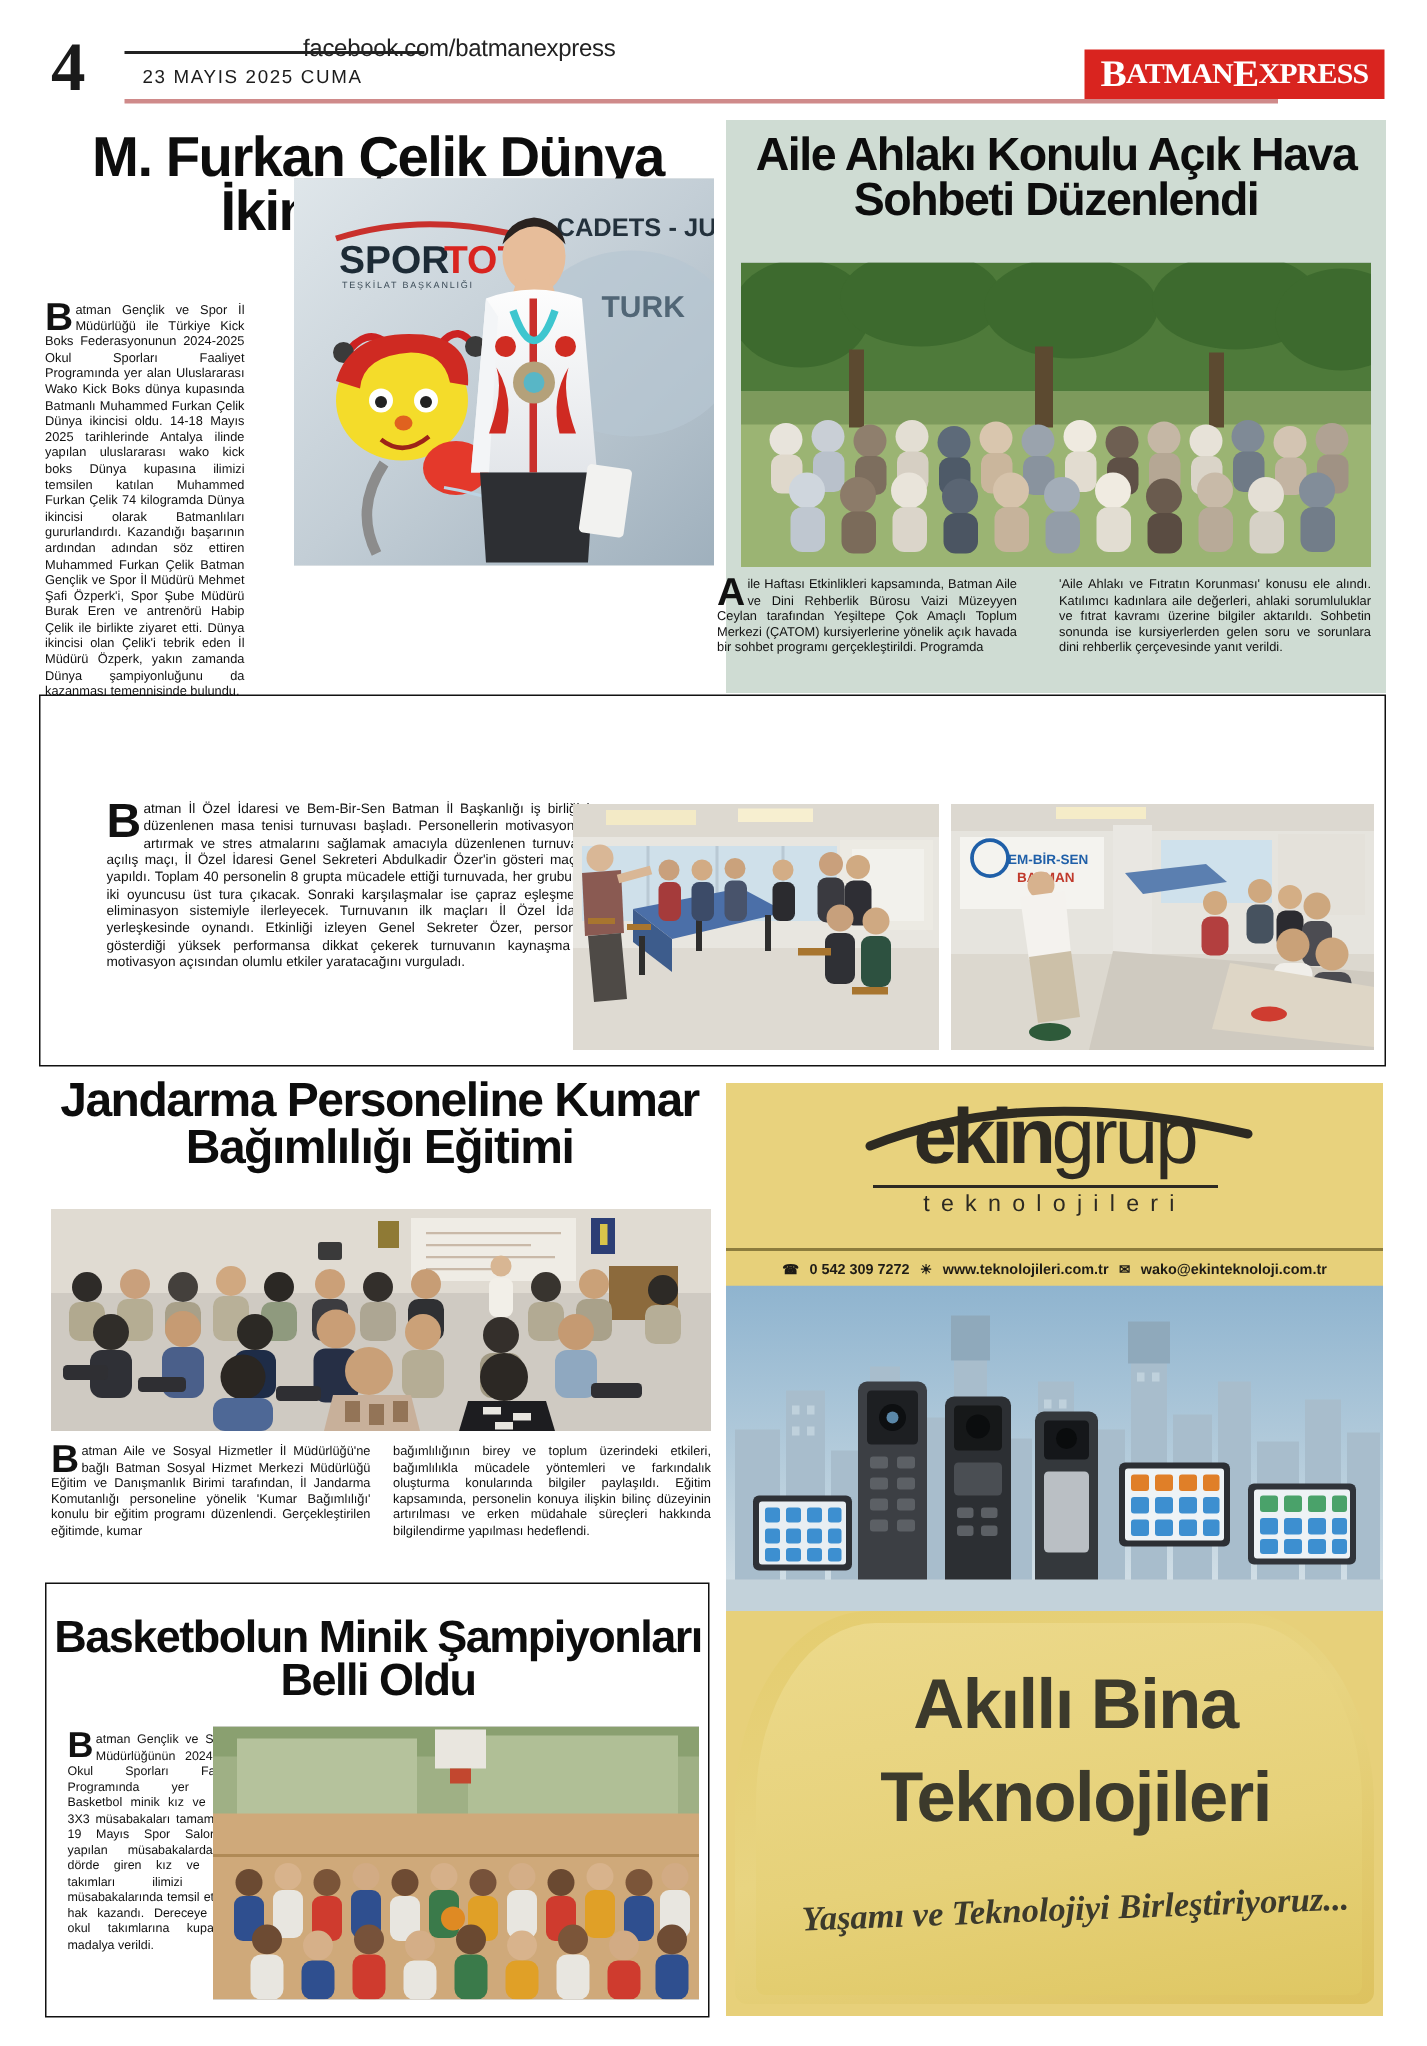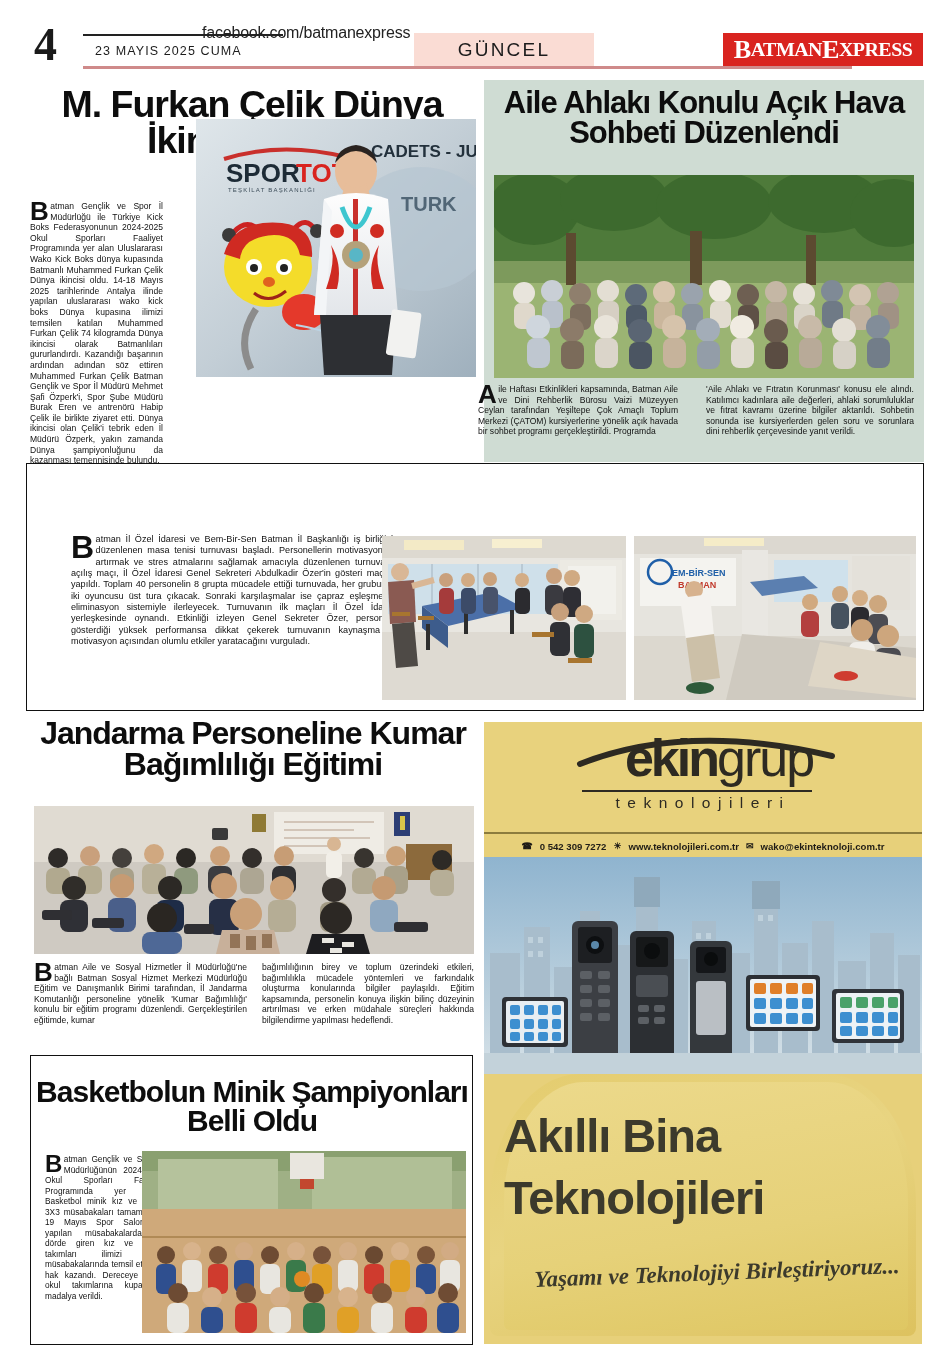--- a/index.html
+++ b/index.html
@@ -125,21 +125,21 @@
              font-size: 8.3px; line-height: 10.5px; }
   .a5-text.drop::first-letter { font-size: 24px; line-height: 19px; }
   .a5-photo { left: 142px; top: 1151px; width: 324px; height: 182px; }
 
   
   .ad { position: absolute; left: 484px; top: 722px; width: 438px; height: 622px;
         background: #e7d07a; overflow: hidden; }
   .ad-logo-band { position: absolute; left:0; top:0; width: 438px; height: 112px;
         background: #e8d27d; }
   .ad-logo {
-    position: absolute; left: 16px; top: 10px; width: 438px;
+    position: absolute; left: 0; top: 10px; width: 438px;
     text-align: center; font-size: 52px; font-weight: bold;
     font-family: "Liberation Sans", sans-serif; color: #2d2a22;
     letter-spacing: -3px; line-height: 1;
   }
   .ad-logo .thin { font-weight: normal; letter-spacing: -2px; }
   .ad-swoosh { position: absolute; left: 92px; top: 6px; width: 260px; height: 40px; }
   .ad-sub {
     position: absolute; left: 0; top: 72px; width: 438px; text-align: center;
     font-size: 15.5px; letter-spacing: 7.5px; color: #2d2a22;
     font-family: "Liberation Sans", sans-serif;
@@ -160,44 +160,41 @@
     position: absolute; left: 6px; top: 352px; width: 426px; height: 262px;
     background: linear-gradient(160deg,#e4cc6e 0%, #e8d481 45%, #ddc25f 100%);
     border-radius: 90px 90px 8px 8px / 130px 130px 8px 8px;
   }
   .ad-plate-in {
     position: absolute; left: 14px; top: 8px; width: 404px; height: 248px;
     background: linear-gradient(170deg,#ecd98b 0%, #e6d179 60%, #dfc763 100%);
     border-radius: 80px 80px 6px 6px / 120px 120px 6px 6px;
   }
   .ad-h1, .ad-h2 {
-    position: absolute; left: 0; width: 426px; text-align: left;
+    position: absolute; left: 0; width: 426px; text-align: center;
     font-weight: bold; color: #3c3a2c; font-family: "Liberation Sans", sans-serif;
     letter-spacing: -1px; line-height: 1;
   }
   .ad-h1 { top: 30px; font-size: 47px; }
   .ad-h2 { top: 92px; font-size: 47px; }
   .ad-slogan {
     position: absolute; left: 0; top: 178px; width: 426px; text-align: center;
     font-style: italic; font-weight: bold; font-size: 23px; color: #3c3a2c;
     font-family: "Liberation Serif", serif;
     transform: rotate(-2.2deg);
   }
 </style>
 </head>
 <body>
 
 <div class="masthead">
   <div class="page-num">4</div>
   <div class="fb-rule"></div>
   <div class="fb-url">facebook.com/batmanexpress</div>
   <div class="date-line">23 MAYIS 2025 CUMA</div>
-  <div class="section-chip">
-    <span>GÜNCEL</span>
-  </div>
   <div class="head-rule"></div>
   <div class="brand">
     <div class="brand-txt">
         <span>B</span>
         <span class="sm">ATMAN </span>
         <span>E</span>
         <span class="sm">XPRESS</span>
       </div>
   </div>
 </div>

